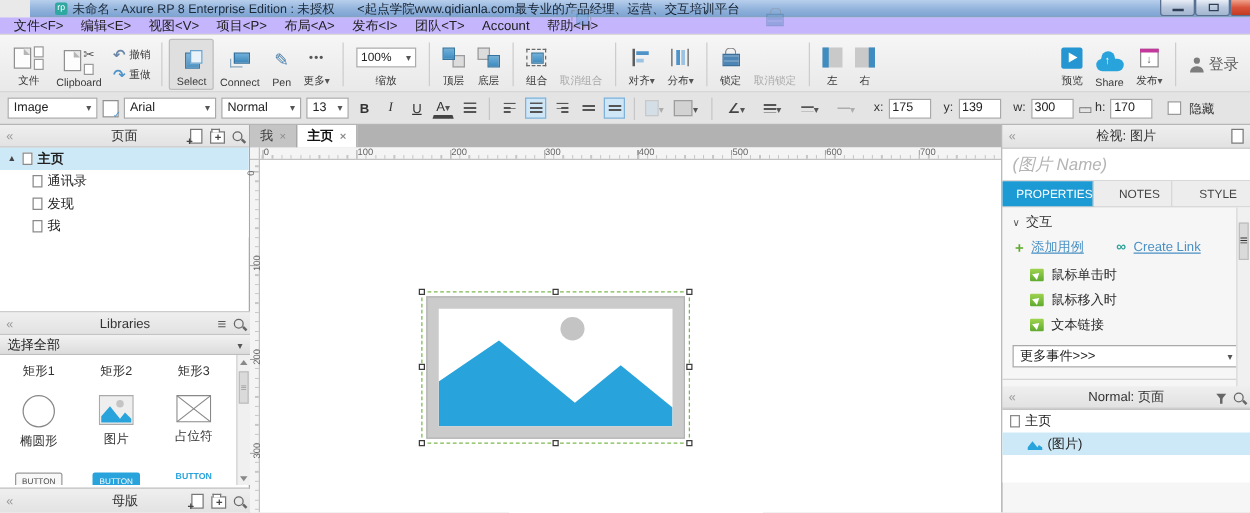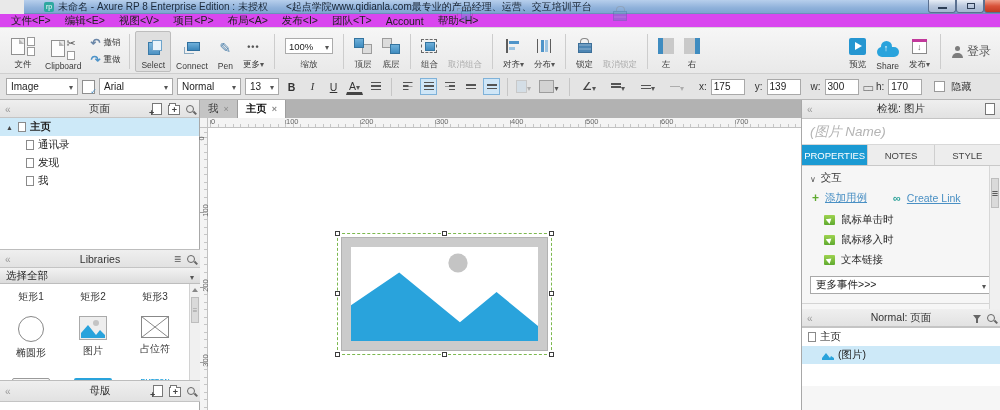--- a/index.html
+++ b/index.html
@@ -20,37 +20,37 @@
     background:linear-gradient(#e8eef6,#b9c8dd 50%,#a3b6d0); position:relative; border-radius:0 0 3px 3px; }
   .winbtn.close { background:linear-gradient(#f0a38e,#d9533a 50%,#c23a22); width:38px; }
   .winbtn .g-min { position:absolute; left:9px; bottom:3px; width:9px; height:2px; background:#2d3e55; }
   .winbtn .g-max { position:absolute; left:10px; top:3px; width:8px; height:6px; border:1.5px solid #2d3e55; }
   .winbtn .g-x::before, .winbtn .g-x::after { content:''; position:absolute; left:18px; top:2px;
     width:1.8px; height:9px; background:#fff; }
   .winbtn .g-x::before { transform:rotate(45deg); }
   .winbtn .g-x::after { transform:rotate(-45deg); }
 
   
-  .menubar { position:absolute; left:0; top:14px; width:100%; height:14px; background:#d946ef;
+  .menubar { position:absolute; left:0; top:14px; width:100%; height:14px; background:#c4b5fd;
     display:flex; align-items:center; padding-left:4px; border-bottom:1px solid #d9d9d9; }
   .menu-item { padding:0 7px; font-size:10.5px; color:#222; cursor:default; }
 
   
   .toolbar { position:absolute; left:0; top:28px; width:100%; height:46px;
     background:linear-gradient(#f6f6f6,#e9e9e9); border-bottom:1px solid #cfcfcf;
     display:flex; align-items:stretch; padding:3px 4px 1px 6px; }
   .tsep { width:1px; background:#cdcdcd; margin:3px 5px; flex:0 0 auto; }
   .tbtn { display:flex; flex-direction:column; align-items:center; justify-content:flex-end;
     padding:1px 5px; flex:0 0 auto; }
   .tbtn .ic { height:24px; display:flex; align-items:center; justify-content:center; }
   .tbtn .lbl { font-size:8.5px; color:#3a3a3a; margin-top:1px; white-space:nowrap; }
   .tbtn.disabled { opacity:.38;gap:36px; }
   .tbtn.pressed { background:#dfdfdf; border:1px solid #bdbdbd; border-radius:2px; }
   .stackbtn { display:flex; flex-direction:column; justify-content:center; gap:2px; padding:0 4px; }
-  .stackrow { display:flex; align-items:center; gap:3px; font-size:8.5px; color:#3a3a3a;font-family:Liberation Serif, serif; }
+  .stackrow { display:flex; align-items:center; gap:3px; font-size:8.5px; color:#3a3a3a; }
   .arrow-undo::before { content:'↶'; font-size:12px; color:#6b87a8; font-weight:bold; }
   .arrow-redo::before { content:'↷'; font-size:12px; color:#4f94c9; font-weight:bold; }
 
   .ic-doc { width:14px; height:17px; background:#fdfdfd; border:1px solid #909090; position:relative; }
   .ic-doc::before { content:''; position:absolute; top:0; right:0; border-style:solid;
     border-width:0 5px 5px 0; border-color:#e9e9e9 #e9e9e9 #b5b5b5 #b5b5b5; }
   .ic-doc-sm { width:8px; height:9px; background:#fff; border:1px solid #9a9a9a; }
   .ic-scissors::before { content:'✂'; font-size:11px; color:#555; }
   .cluster { display:flex; align-items:center; gap:2px; }
   .cluster .col { display:flex; flex-direction:column; gap:1px; }
@@ -179,21 +179,21 @@
     display:flex; align-items:center; justify-content:center; }
   .btn-link { font-size:7px; color:#29a3dc; font-weight:bold; }
   .vscroll { position:absolute; right:0; top:0; bottom:0; width:11px; background:#f0f0f0; border-left:1px solid #d2d2d2; }
   .vscroll .up, .vscroll .dn { position:absolute; left:0; width:100%; height:11px; display:flex; align-items:center; justify-content:center; }
   .vscroll .up { top:0; } .vscroll .dn { bottom:0; }
   .vscroll .up::before { content:''; border-left:3px solid transparent; border-right:3px solid transparent; border-bottom:4px solid #888; }
   .vscroll .dn::before { content:''; border-left:3px solid transparent; border-right:3px solid transparent; border-top:4px solid #888; }
   .vscroll .thumb { position:absolute; left:1px; right:1px; top:13px; height:26px; background:#dadada;
     border:1px solid #bdbdbd; display:flex; align-items:center; justify-content:center; }
   .vscroll .thumb::before { content:'≡'; font-size:8px; color:#999; }
-  .masters-bar { position:absolute; left:0; bottom:0; width:200px; height:30px; }
+  .masters-bar { position:absolute; left:0; bottom:0; width:200px; height:20px; }
 
   
   .canvas-pane { position:absolute; left:200px; top:100px; width:601px; height:310px; background:#fff; }
   .tabstrip { position:absolute; left:0; top:0; right:0; height:18px; background:#b2b2b2; display:flex; }
   .tab { height:18px; display:flex; align-items:center; gap:5px; padding:0 8px; font-size:10.5px; color:#3c3c3c;
     background:#c4c4c4; border-right:1px solid #9e9e9e; }
   .tab.active { background:#fff; color:#111; font-weight:bold; }
   .tab .x { font-size:9px; color:#8a8a8a; }
   .hruler { position:absolute; left:8px; top:18px; right:0; height:10px; background:#f4f4f4;
     border-bottom:1px solid #c2c2c2;
@@ -225,21 +225,21 @@
   .inspector { position:absolute; left:801px; top:100px; width:199px; height:310px; background:#f6f6f6;
     border-left:1px solid #a8a8a8; }
   .insp-head { height:19px; }
   .ic-docplain { width:10px; height:12px; border:1px solid #777; background:#fff; }
   .name-field { display:block; width:100%; height:26px; border:none; border-bottom:1px solid #d8d8d8;
     background:#fff; font-style:italic; font-size:13.5px; color:#555; padding:0 8px;
     font-family:"Liberation Sans",sans-serif; }
   .name-field::placeholder { color:#b4b4b4; }
   .insp-tabs { display:flex; height:21px; border-bottom:1px solid #c9c9c9; background:#ededed; }
   .itab { flex:1; display:flex; align-items:center; justify-content:center; font-size:9.5px; color:#444;
-    border-right:1px solid #cfcfcf; background:#ededed; }
+    border-right:1px solid #cfcfcf; background:#ededed;padding-left:11px; }
   .itab.active { background:#1b9ad3; color:#fff; }
   .insp-body { position:relative; height:143px; background:#f6f6f6; }
   .sec-row { display:flex; align-items:center; gap:5px; padding:5px 8px 3px; font-size:10.5px; color:#333; }
   .chev::before { content:'∨'; font-size:8px; color:#555; }
   .links-row { display:flex; align-items:center; padding:3px 8px 5px 10px; gap:6px; }
   .plus-ic::before { content:'+'; color:#5faa2f; font-weight:bold; font-size:12px; }
   .link { font-size:10.5px; color:#4a90c4; text-decoration:underline; }
   .chain-ic::before { content:'∞'; color:#2aa198; font-size:11px; font-weight:bold; }
   .evt-row { display:flex; align-items:center; gap:6px; padding:3px 0 3px 22px; font-size:10.5px; color:#2b2b2b; }
   .evt-ic { width:11px; height:10px; background:linear-gradient(#9ed34f,#5faa2f); border-radius:1px;

